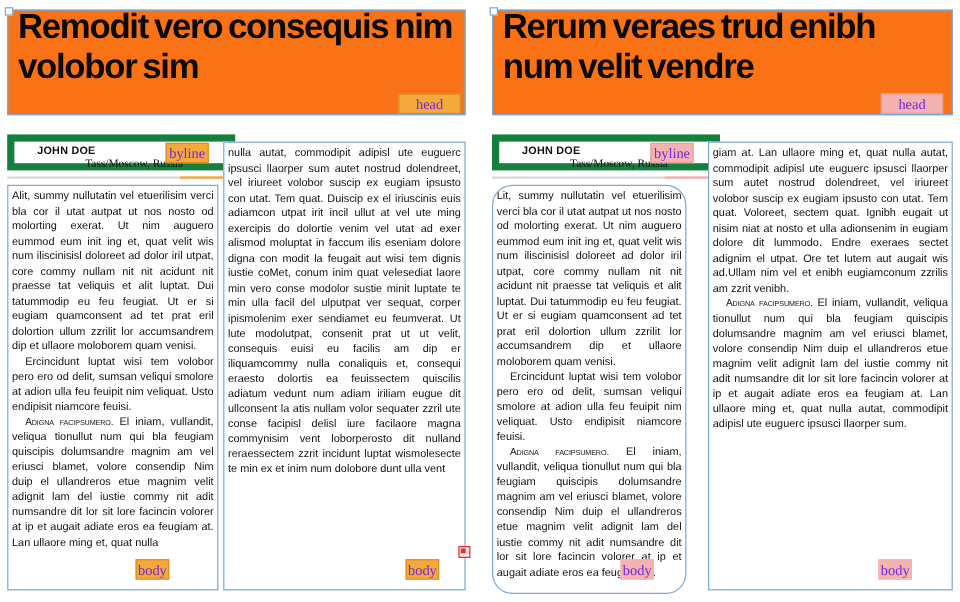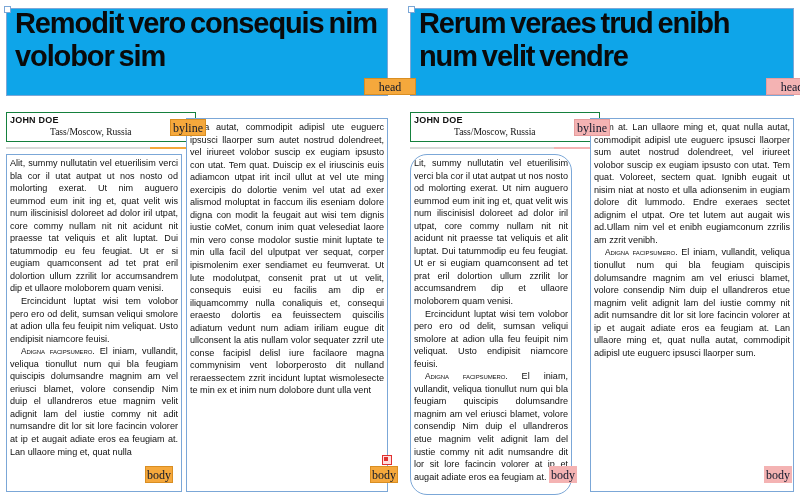--- a/index.html
+++ b/index.html
@@ -15,61 +15,60 @@
   
   .panel{position:absolute;top:0;height:502px;}
   .panel.left{left:0;width:394px;}
   .panel.right{left:404px;width:396px;}
 
   
   .head-frame{
     position:absolute;left:6px;right:6px;top:8px;height:88px;
     border:1px solid #7ba7d7;
     box-sizing:border-box;
-    background:#0ea5e9;
+    background:#f97316;
   }
   .head-text{
     position:absolute;left:8px;top:-2px;right:4px;
     font-weight:bold;
     font-size:29px;
     line-height:33px;
     letter-spacing:-1.1px;
     color:#0a0a0a;
     font-family:"Liberation Sans", sans-serif;
     word-spacing:-2px;
   }
 
   
   .tag{
     position:absolute;
     font-family:"Liberation Serif", serif;
     font-size:12px;
-    color:#0f172a;
+    color:#6d28d9;
     text-align:center;
     line-height:17px;
     height:17px;
     z-index:30;
     box-sizing:border-box;
-    margin-left:32px;
   }
   .tag.orange{background:#f5a83c;border:1px solid #d98e22;}
   .tag.pink{background:#f4b3b3;border:1px solid #f4b3b3;}
   .tag.pink.bord{border:1px solid #e79d9d;}
 
   .tag-head{width:52px;}
   .tag-byline{width:36px;}
   .tag-body{width:28px;}
 
   
   .byline-frame{
     position:absolute;left:6px;top:112px;width:190px;height:30px;
-    border:1px solid #15803d;
+    border:6px solid #15803d;
     box-sizing:border-box;
     background:#fff;
-    padding:2px 0 0 3px;
+    padding:2px 0 0 19px;
   }
   .byline-name{
     font-size:9px;font-weight:bold;color:#111;
     letter-spacing:0.2px;line-height:11px;
     font-family:"Liberation Sans", sans-serif;
   }
   .byline-org{
     font-size:9.5px;color:#111;line-height:12px;
     font-family:"Liberation Serif", serif;
     margin-left:40px;

